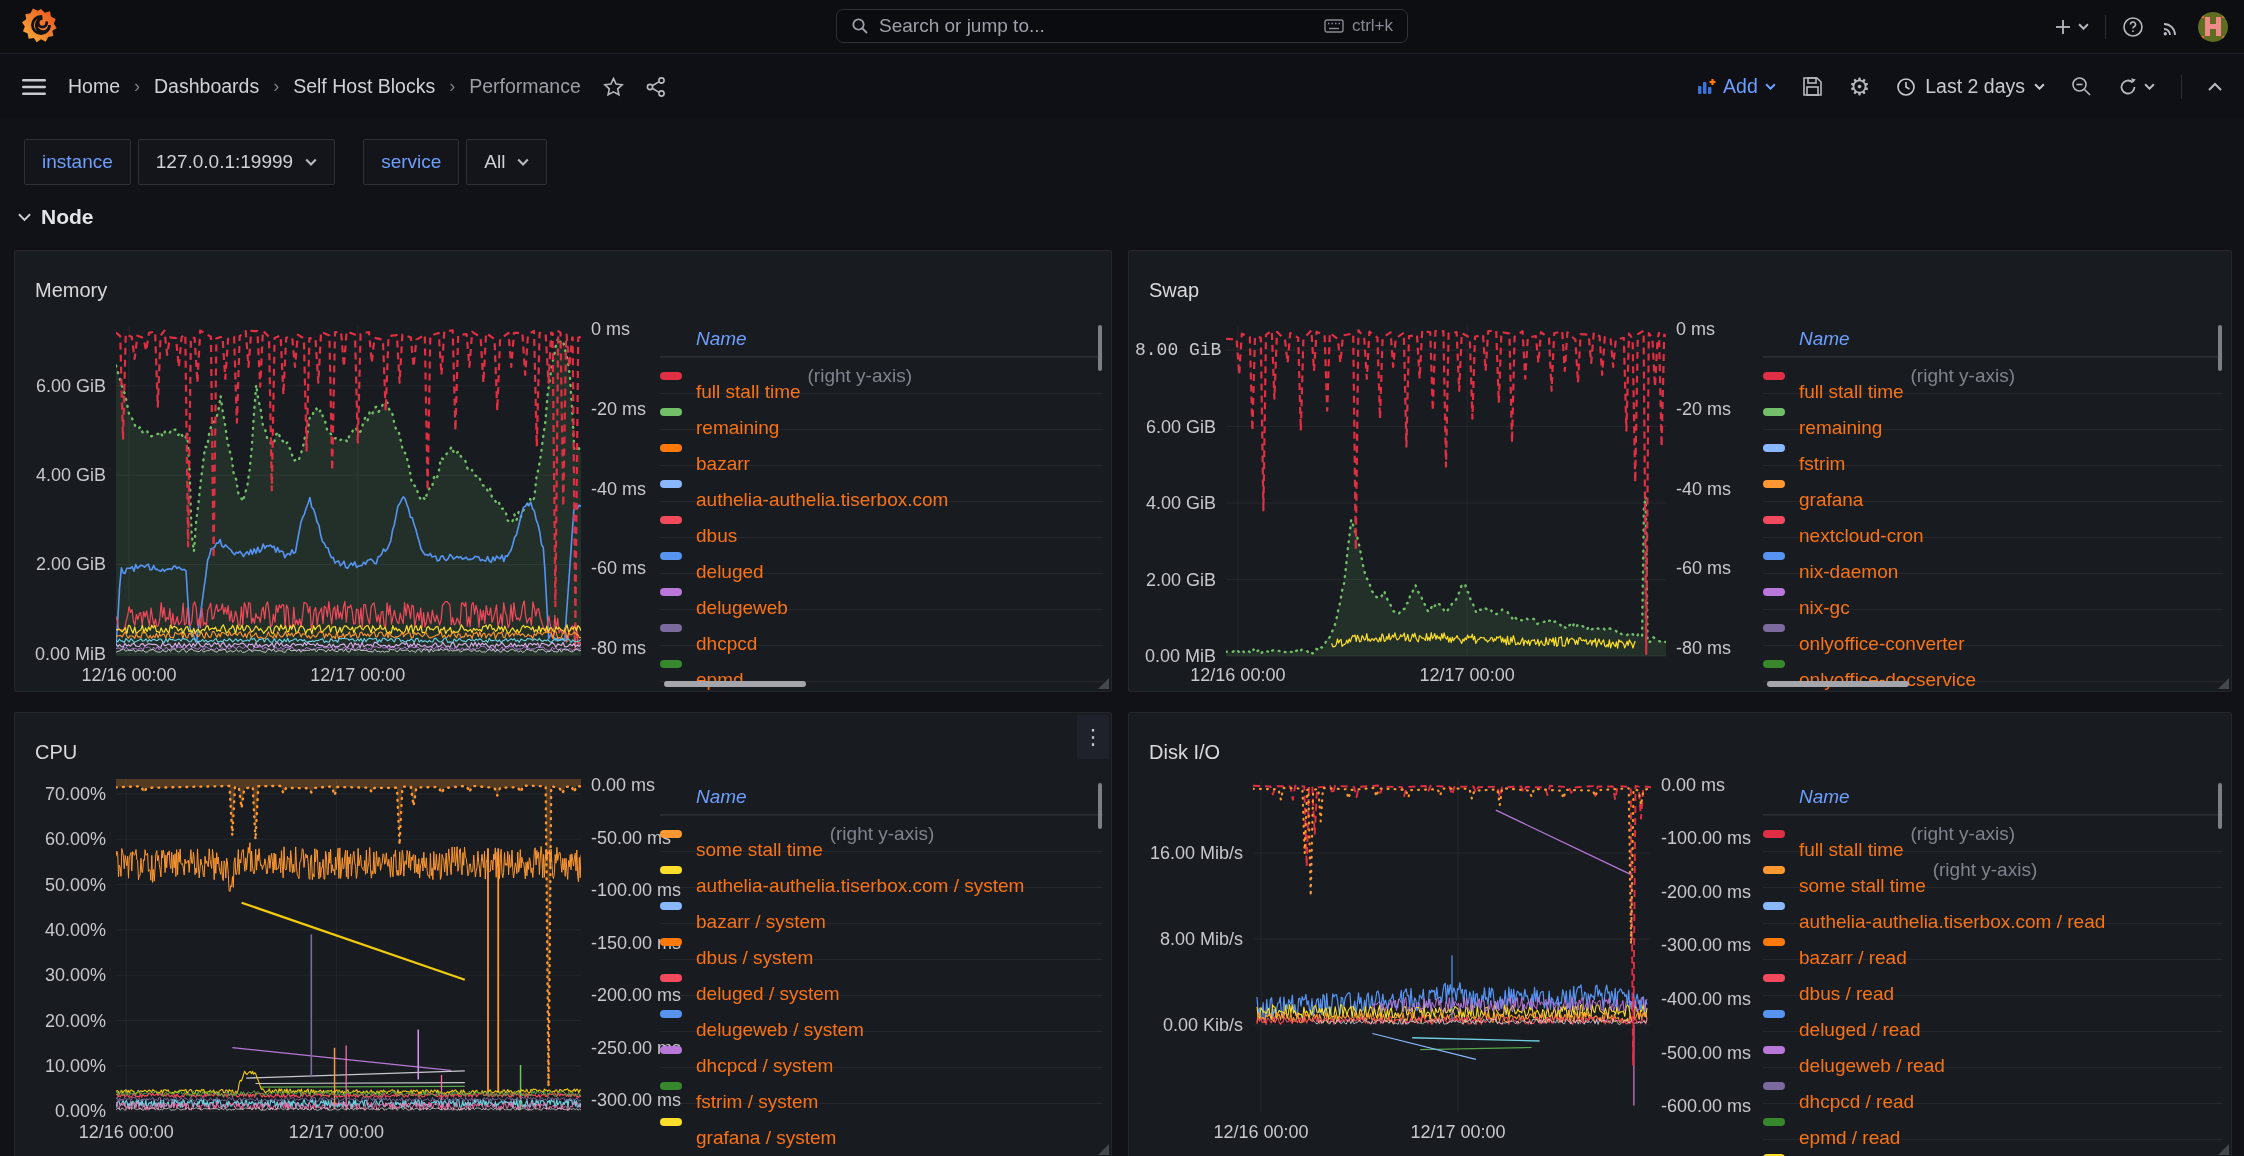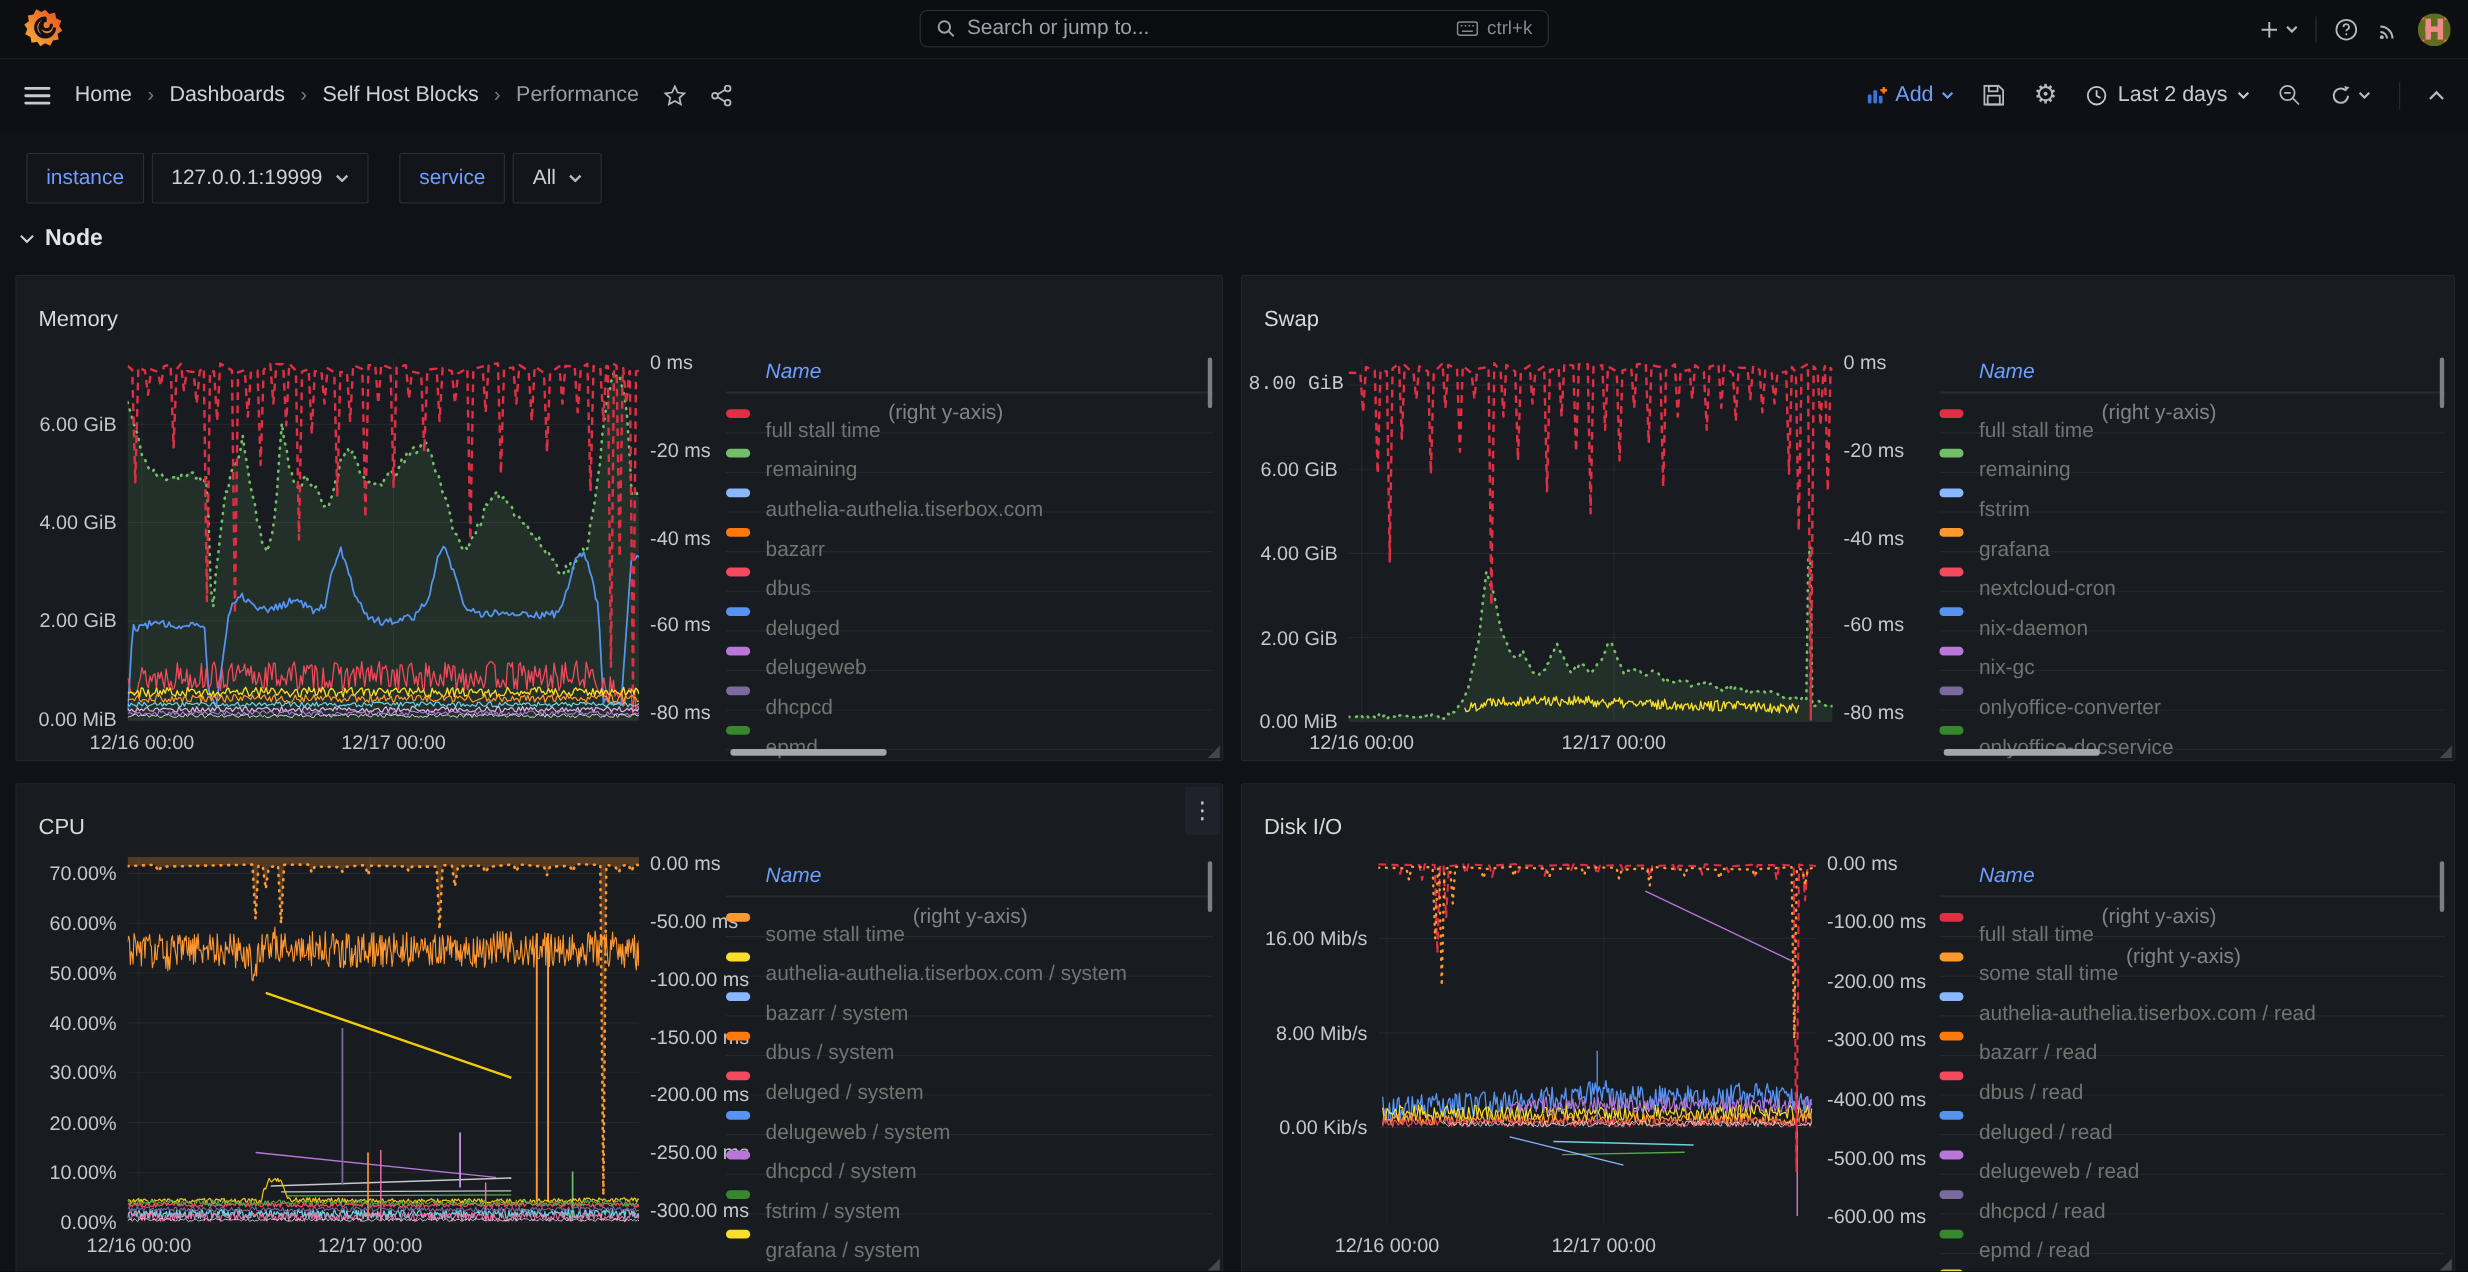--- a/index.html
+++ b/index.html
@@ -47,21 +47,21 @@
   .p-swap{left:1128px;top:250px;width:1102px;height:440px;}
   .p-cpu{left:14px;top:712px;width:1096px;height:444px;}
   .p-disk{left:1128px;top:712px;width:1102px;height:444px;}
   .tick{position:absolute;font-size:18px;color:#c7c8cd;line-height:18px;white-space:nowrap;}
   .tick.xl{text-align:center;}
   .tick.ll{text-align:right;}
   .legend{position:absolute;font-size:19px;overflow:hidden;}
   .lrow{height:36px;display:flex;align-items:center;box-sizing:border-box;border-top:1px solid rgba(204,204,220,0.08);}
   .lrow.head{border-top:none;border-bottom:1px solid rgba(204,204,220,0.10);color:#6e9fff;padding-left:36px;font-style:italic;}
   .pill{width:22px;height:8px;border-radius:4px;margin:0 14px 0 0;flex:none;}
-  .lname{color:#737373;white-space:nowrap;margin-top:32px;}
+  .lname{color:#f97316;white-space:nowrap;margin-top:32px;}
   .lsfx{color:#7f838c;margin-left:7px;white-space:nowrap;}
   .vthumb{position:absolute;width:4px;height:46px;background:#7d7f87;border-radius:2px;}
   .hthumb{position:absolute;width:142px;height:6px;background:#a5a6ab;border-radius:3px;}
   .rsz{position:absolute;right:2px;bottom:2px;width:0;height:0;
        border-left:11px solid transparent;border-bottom:11px solid #45474f;}
   .kebab{position:absolute;right:2px;top:2px;width:32px;height:44px;background:#1f222a;
          border-radius:0 2px 0 3px;display:flex;align-items:center;justify-content:center;
          color:#c7c8cd;font-size:21px;}
 </style>
 </head>
@@ -306,26 +306,26 @@
         <div class="lrow">
           <span class="pill" style="background: rgb(224, 47, 68);"></span>
           <span class="lname">full stall time</span>
           <span class="lsfx">(right y-axis)</span>
         </div>
         <div class="lrow">
           <span class="pill" style="background: rgb(115, 191, 105);"></span>
           <span class="lname">remaining</span>
         </div>
         <div class="lrow">
+          <span class="pill" style="background: rgb(255, 120, 10);"></span>
+          <span class="lname">bazarr</span>
+        </div>
+        <div class="lrow">
           <span class="pill" style="background: rgb(138, 184, 255);"></span>
           <span class="lname">authelia-authelia.tiserbox.com</span>
-        </div>
-        <div class="lrow">
-          <span class="pill" style="background: rgb(255, 120, 10);"></span>
-          <span class="lname">bazarr</span>
         </div>
         <div class="lrow">
           <span class="pill" style="background: rgb(242, 73, 92);"></span>
           <span class="lname">dbus</span>
         </div>
         <div class="lrow">
           <span class="pill" style="background: rgb(87, 148, 242);"></span>
           <span class="lname">deluged</span>
         </div>
         <div class="lrow">

